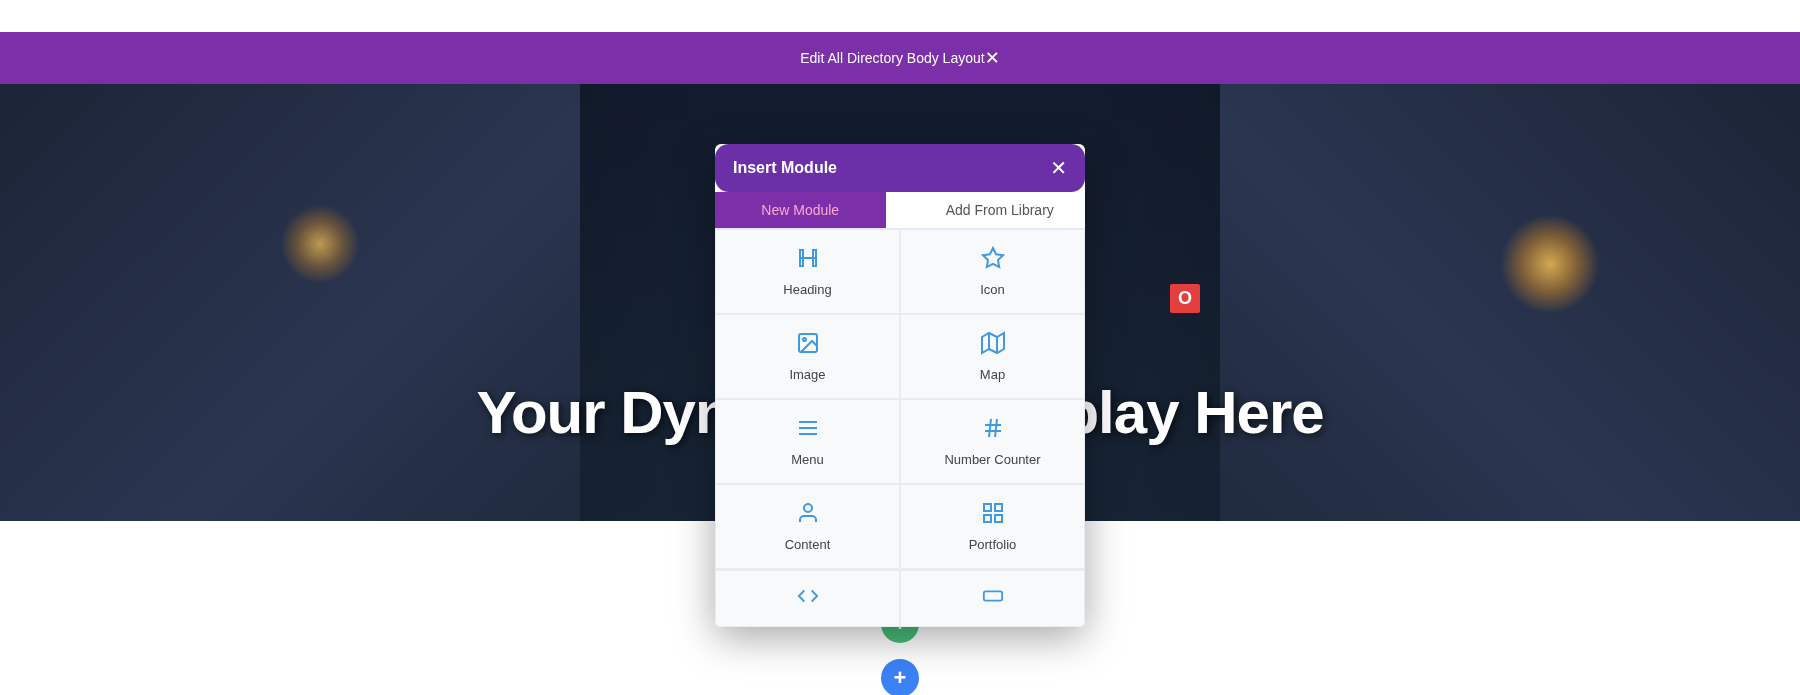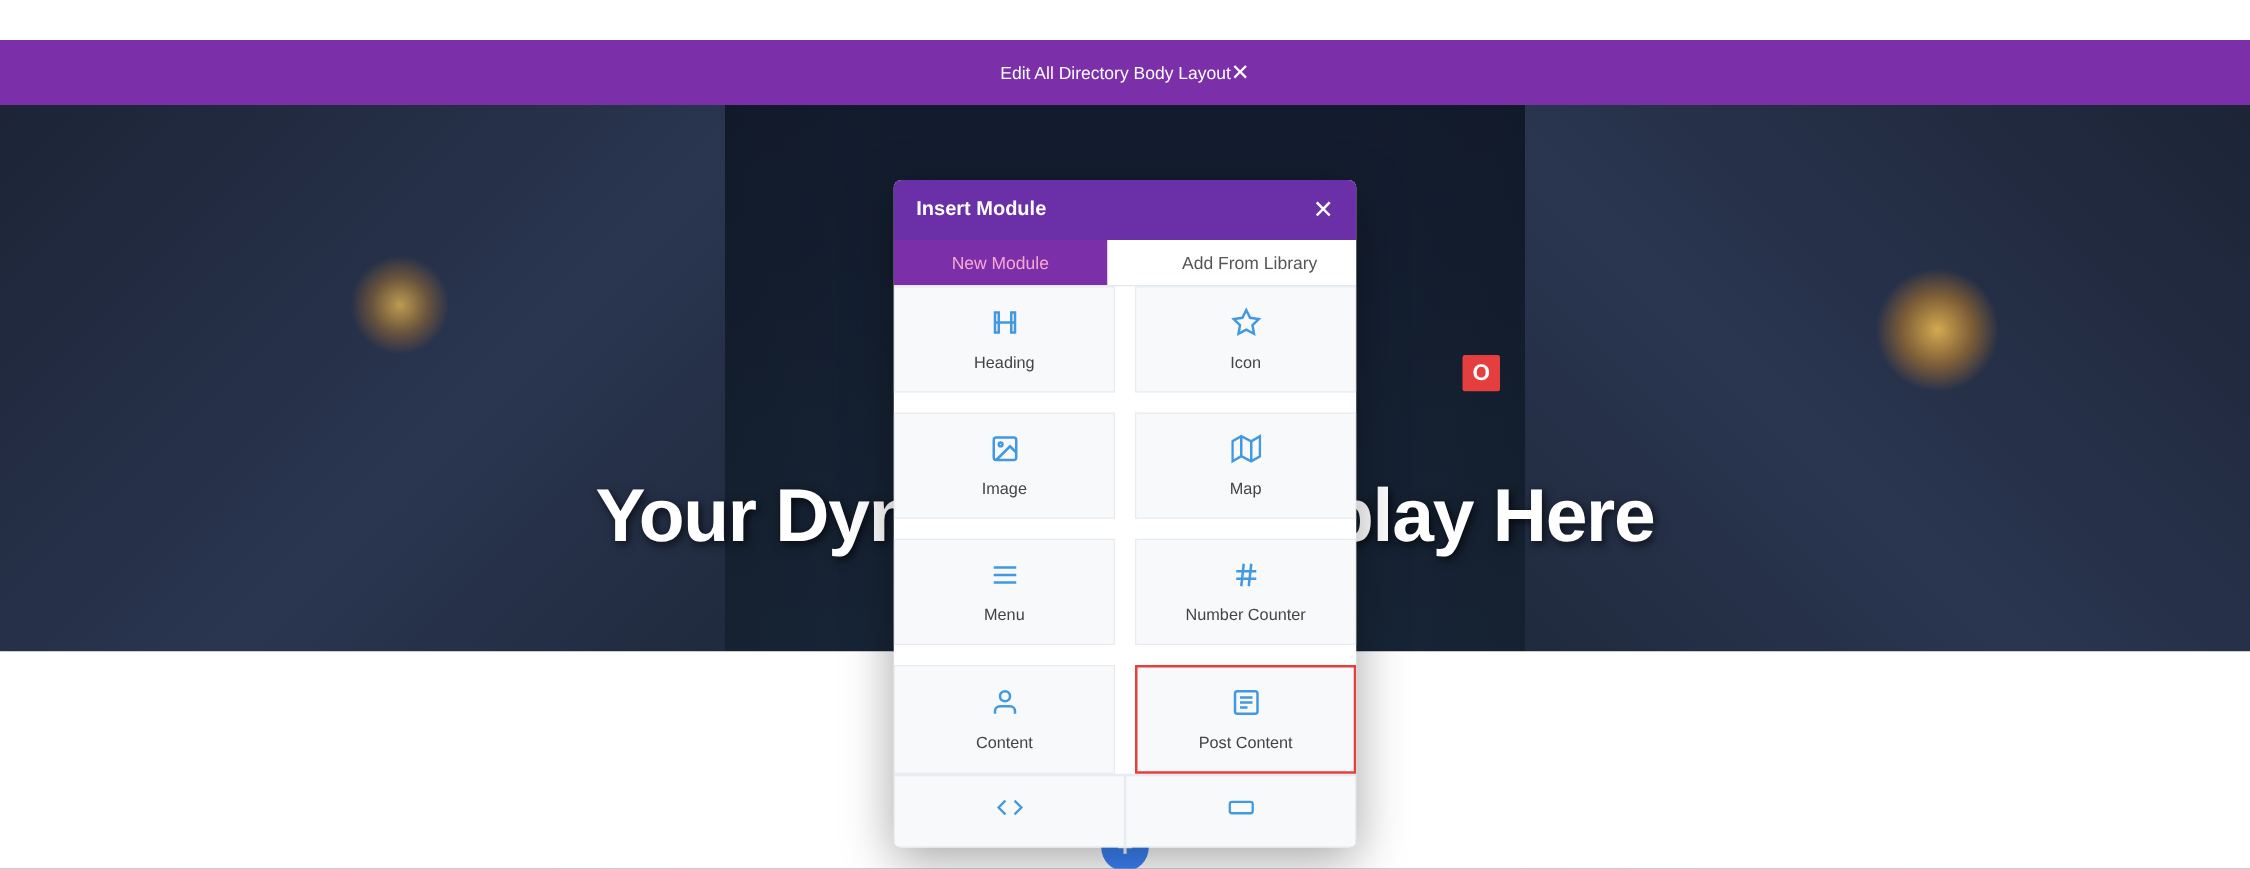--- a/index.html
+++ b/index.html
@@ -185,20 +185,21 @@
     }
     .modal-header {
       background: #6b2fa8;
       color: #fff;
       padding: 14px 18px;
       display: flex;
       align-items: center;
       justify-content: space-between;
       font-size: 16px;
       font-weight: 600;
+      border-radius: 14px;
     }
     .modal-header-close {
       background: none;
       border: none;
       color: #fff;
       font-size: 20px;
       cursor: pointer;
       line-height: 1;
     }
 
@@ -224,21 +225,21 @@
     .modal-tab.inactive {
       background: #fff;
       color: #555;
       padding-left: 39px;
     }
 
     
     .module-grid {
       display: grid;
       grid-template-columns: 1fr 1fr;
-      gap: 16px;
+      gap: 0;
       padding: 0;
     }
     .module-item {
       display: flex;
       flex-direction: column;
       align-items: center;
       justify-content: center;
       padding: 16px 10px;
       border: 1px solid #e8ecf0;
       cursor: pointer;
@@ -408,32 +409,32 @@
         <div class="module-item">
           <span class="module-item-icon">
             <svg width="24" height="24" viewBox="0 0 24 24" fill="none" stroke="#4299e1" stroke-width="2">
               <path d="M20 21v-2a4 4 0 0 0-4-4H8a4 4 0 0 0-4 4v2"></path>
               <circle cx="12" cy="7" r="4"></circle>
             </svg>
           </span>
           <span class="module-item-label">Content</span>
         </div>
 
-
-        <div class="module-item highlighted">
-          <span class="module-item-icon">
-            <svg width="24" height="24" viewBox="0 0 24 24" fill="none" stroke="#4299e1" stroke-width="2">
-              <rect x="3" y="3" width="18" height="18" rx="2"></rect>
-              <line x1="7" y1="8" x2="17" y2="8"></line>
-              <line x1="7" y1="12" x2="17" y2="12"></line>
-              <line x1="7" y1="16" x2="13" y2="16"></line>
-            </svg>
-          </span>
-          <span class="module-item-label">Post Content</span>
-        </div>
+        <div class="module-item">
+          <span class="module-item-icon">
+            <svg width="24" height="24" viewBox="0 0 24 24" fill="none" stroke="#4299e1" stroke-width="2">
+              <rect x="3" y="3" width="7" height="7"></rect>
+              <rect x="14" y="3" width="7" height="7"></rect>
+              <rect x="14" y="14" width="7" height="7"></rect>
+              <rect x="3" y="14" width="7" height="7"></rect>
+            </svg>
+          </span>
+          <span class="module-item-label">Portfolio</span>
+        </div>
+
       </div>
 
       <div class="module-partial">
         <div class="module-partial-item">
           <span class="module-partial-item-icon">
             <svg width="22" height="22" viewBox="0 0 24 24" fill="none" stroke="#4299e1" stroke-width="2">
               <polyline points="16 18 22 12 16 6"></polyline>
               <polyline points="8 6 2 12 8 18"></polyline>
             </svg>
           </span>

